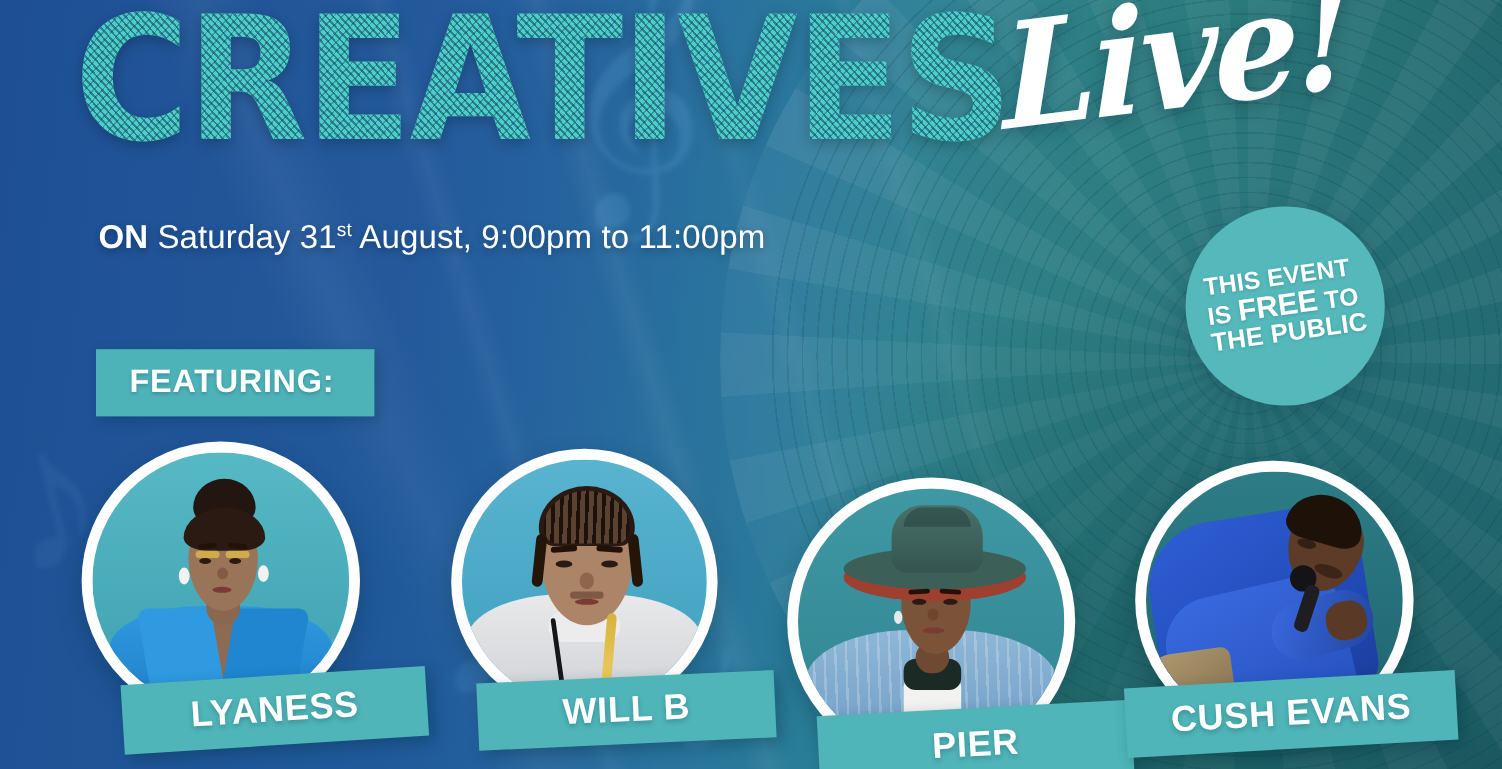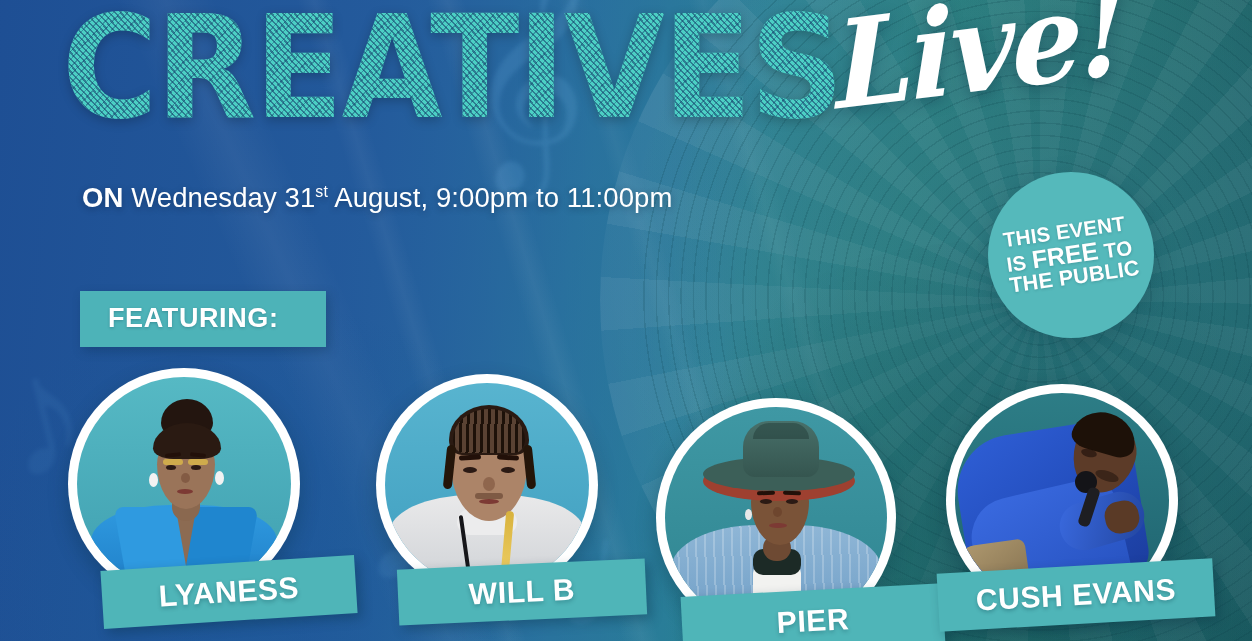--- a/index.html
+++ b/index.html
@@ -130,21 +130,21 @@
     font-size:27.5px;line-height:1.42;letter-spacing:.1px;
     text-shadow:0 2px 6px rgba(0,20,45,.35);white-space:nowrap;
   }
   .detail-line .lbl{font-weight:bold;}
   .detail-line sup{font-size:.58em;vertical-align:super;font-weight:normal;}
 
   
   .featuring{
     position:absolute;left:80px;top:291px;
     background:#4db3b8;
-    padding:12px 48px 13px 28px;
+    padding:12px 34px 13px 28px;
     box-shadow:3px 4px 10px rgba(7,40,70,.28);
   }
   .featuring span{
     color:#ffffff;font-weight:bold;font-size:27px;letter-spacing:.6px;
     text-shadow:0 1px 3px rgba(0,40,60,.25);
   }
 
   
   .free-badge{
     position:absolute;left:988px;top:172px;width:166px;height:166px;border-radius:50%;
@@ -254,21 +254,21 @@
 
   <div class="headline">
     <div class="title-main">CREATIVES</div>
     <div class="title-grit">CREATIVES</div>
     <div class="title-live">Live!</div>
   </div>
 
   <div class="details">
     <div class="detail-line">
       <span class="lbl">ON</span>
-      <span>Wednesday 31</span><sup>st</sup><span> August, 9:00pm to 11:00pm</span>
+      <span>Saturday 31</span><sup>st</sup><span> August, 9:00pm to 11:00pm</span>
     </div>
   </div>
 
   <div class="featuring">
     <span>FEATURING:</span>
   </div>
 
   <div class="free-badge">
     <div class="free-text">
       <div class="l1">THIS EVENT</div>

